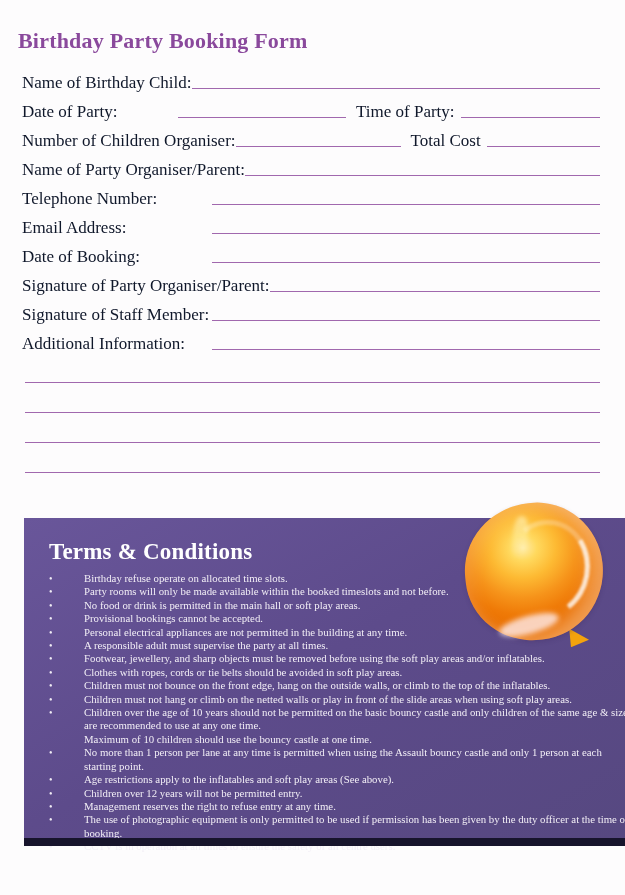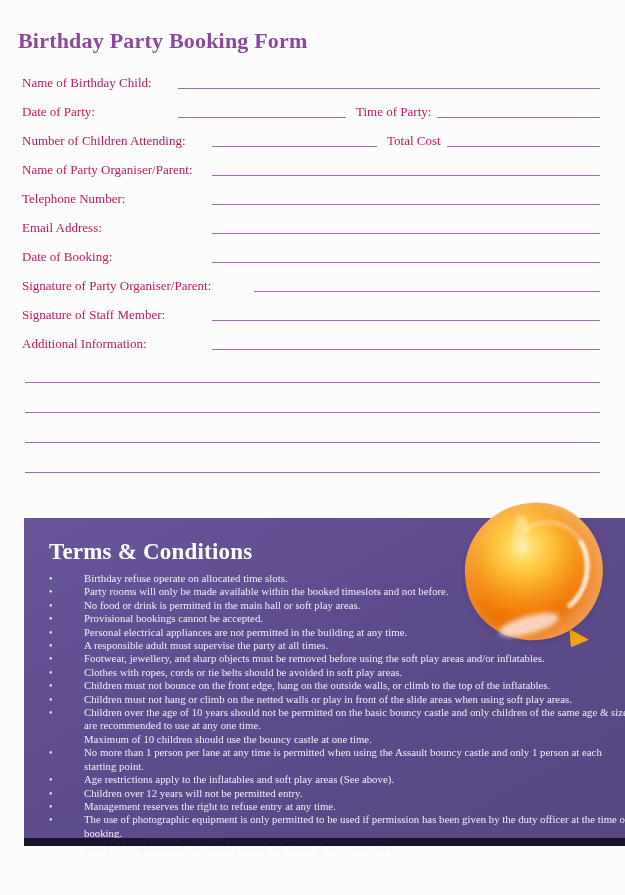--- a/index.html
+++ b/index.html
@@ -9,21 +9,21 @@
     font-family:Liberation Serif, serif;
   }
   
   .form-title{
     margin:28px 0 0 18px;font-size:22px;line-height:26px;font-weight:bold;
     color:#8a499c;letter-spacing:0.2px;
   }
   .rows{margin-top:8px;padding:0 25px 0 22px;}
   .row{height:29px;display:flex;align-items:flex-end;}
   .lbl{
-    font-size:13px;line-height:16px;color:#be185d;
+    font-size:17px;line-height:16px;color:#0f172a;
     white-space:nowrap;flex:none;
   }
   .lbl2{margin:0 6px 0 10px;}
   .row3-lbl{padding-right:5px;}
   .fill-line{
     border-bottom:1px solid #a168ae;height:0;align-self:flex-end;
     margin-bottom:2px;
   }
   .fill-flex{flex:1;}
   .xlines{margin-top:1px;}
@@ -92,21 +92,21 @@
           <span class="lbl" style="min-width: 156px;">Name of Birthday Child:</span>
           <span class="fill-line fill-flex"></span>
         </div>
         <div class="row">
           <span class="lbl" style="min-width: 156px; margin-top: 38px;">Date of Party:</span>
           <span class="fill-line" style="width: 168px;"></span>
           <span class="lbl lbl2">Time of Party:</span>
           <span class="fill-line fill-flex"></span>
         </div>
         <div class="row">
-          <span class="lbl" style="min-width: 190px;">Number of Children Attending:</span>
+          <span class="lbl" style="min-width: 190px;">Number of Children Organiser:</span>
           <span class="fill-line" style="width: 165px;"></span>
           <span class="lbl lbl2">Total Cost</span>
           <span class="fill-line fill-flex"></span>
         </div>
         <div class="row">
           <span class="lbl" style="min-width: 190px;">Name of Party Organiser/Parent:</span>
           <span class="fill-line fill-flex"></span>
         </div>
         <div class="row">
           <span class="lbl" style="min-width: 190px;">Telephone Number:</span>

